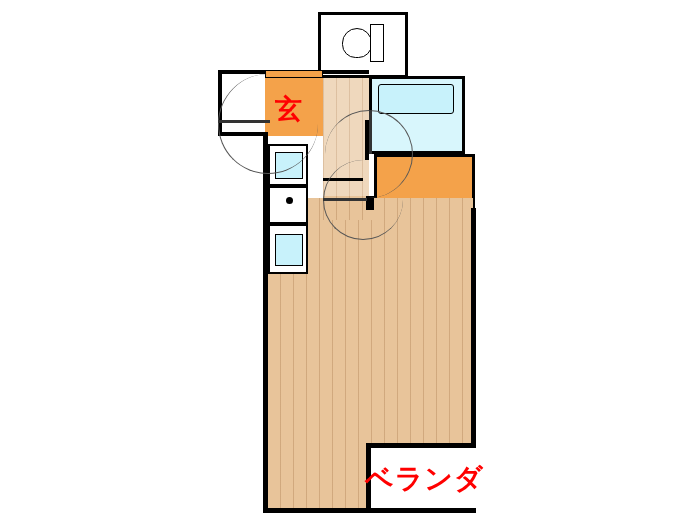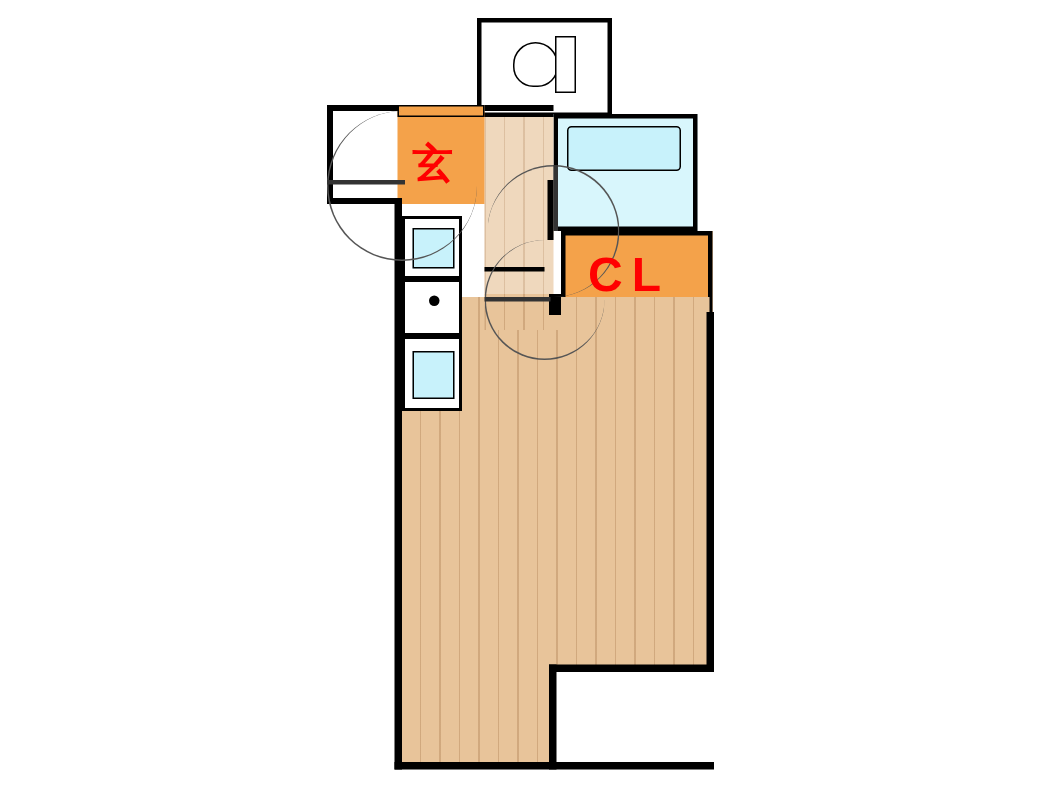--- a/index.html
+++ b/index.html
@@ -97,17 +97,17 @@
   <div style="position:absolute;left:218px;top:120px;width:52px;height:3px;background:#333;"></div>
 
   <div class="arc" style="left:325px;top:110px;width:88px;height:88px;border-color:#555;border-bottom:none;border-left:none;"></div>
   <div style="position:absolute;left:369px;top:110px;width:3px;height:44px;background:#333;"></div>
 
   <div class="arc" style="left:323px;top:160px;width:80px;height:80px;border-color:#555;border-top:none;border-right:none;"></div>
   <div style="position:absolute;left:323px;top:198px;width:44px;height:3px;background:#333;"></div>
 
   <div class="lbl" style="left:275px;top:96px;font-size:27px;">玄</div>
 
-  <div class="lbl" style="left:392px;top:167px;font-size:32px;letter-spacing:6px;">CL</div>
 
 
+  <div class="lbl" style="left:365px;top:465px;font-size:28px;letter-spacing:1px;">ベランダ</div>
 
 </div>
 
 </body></html>

